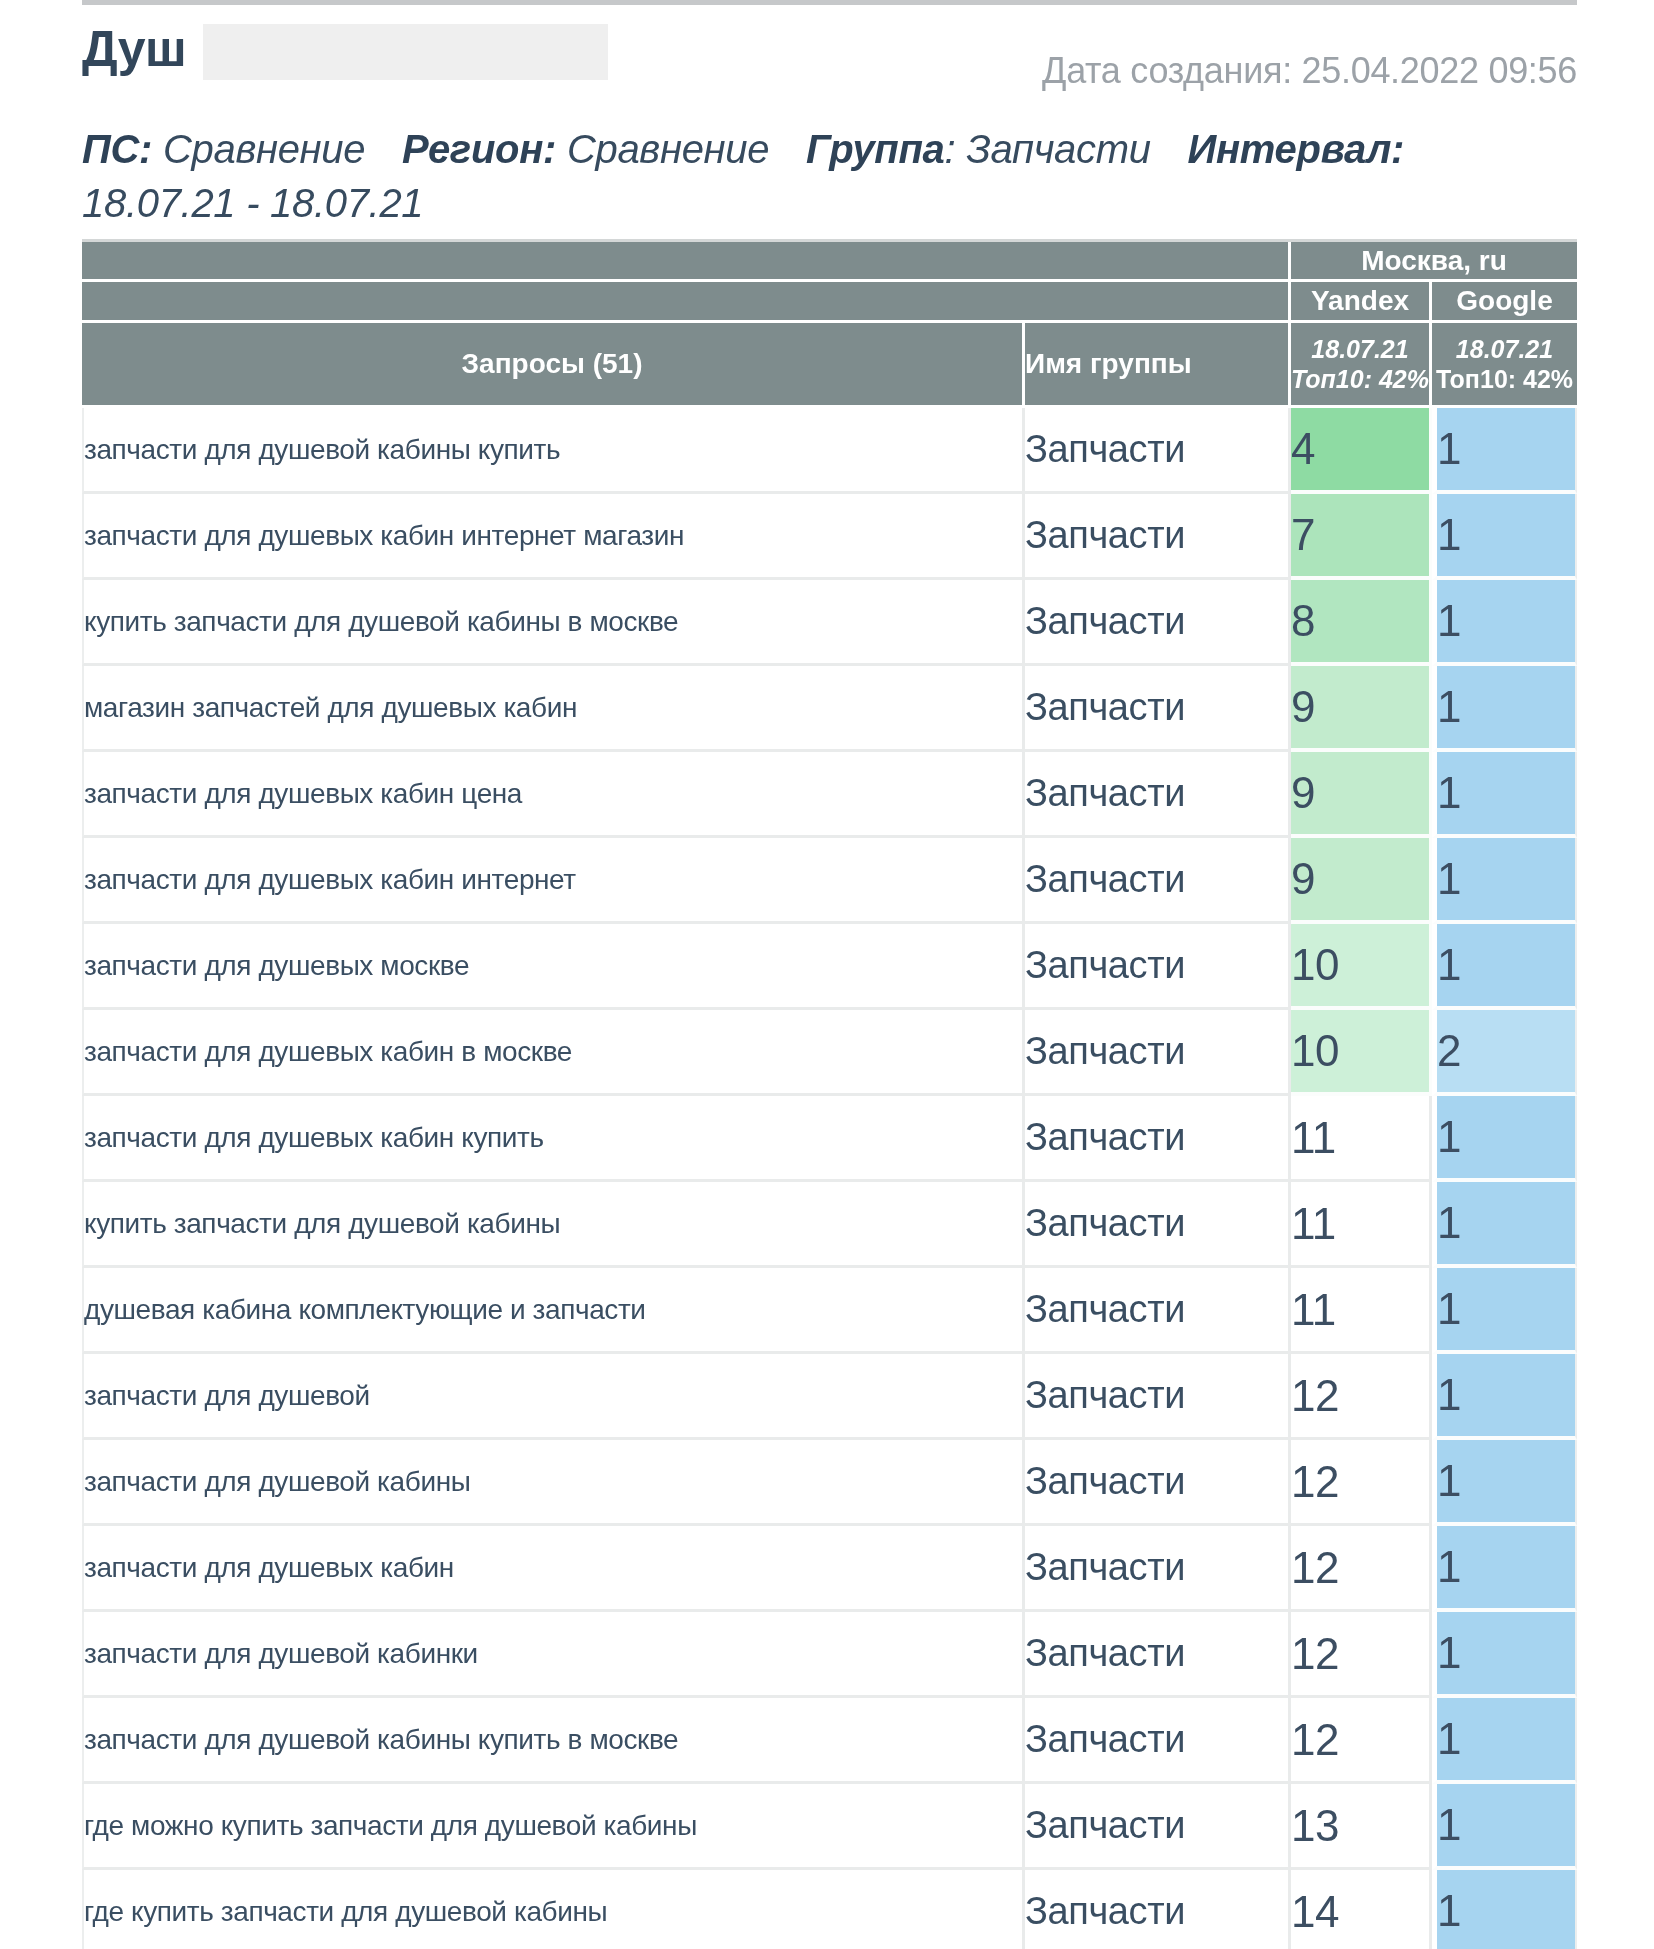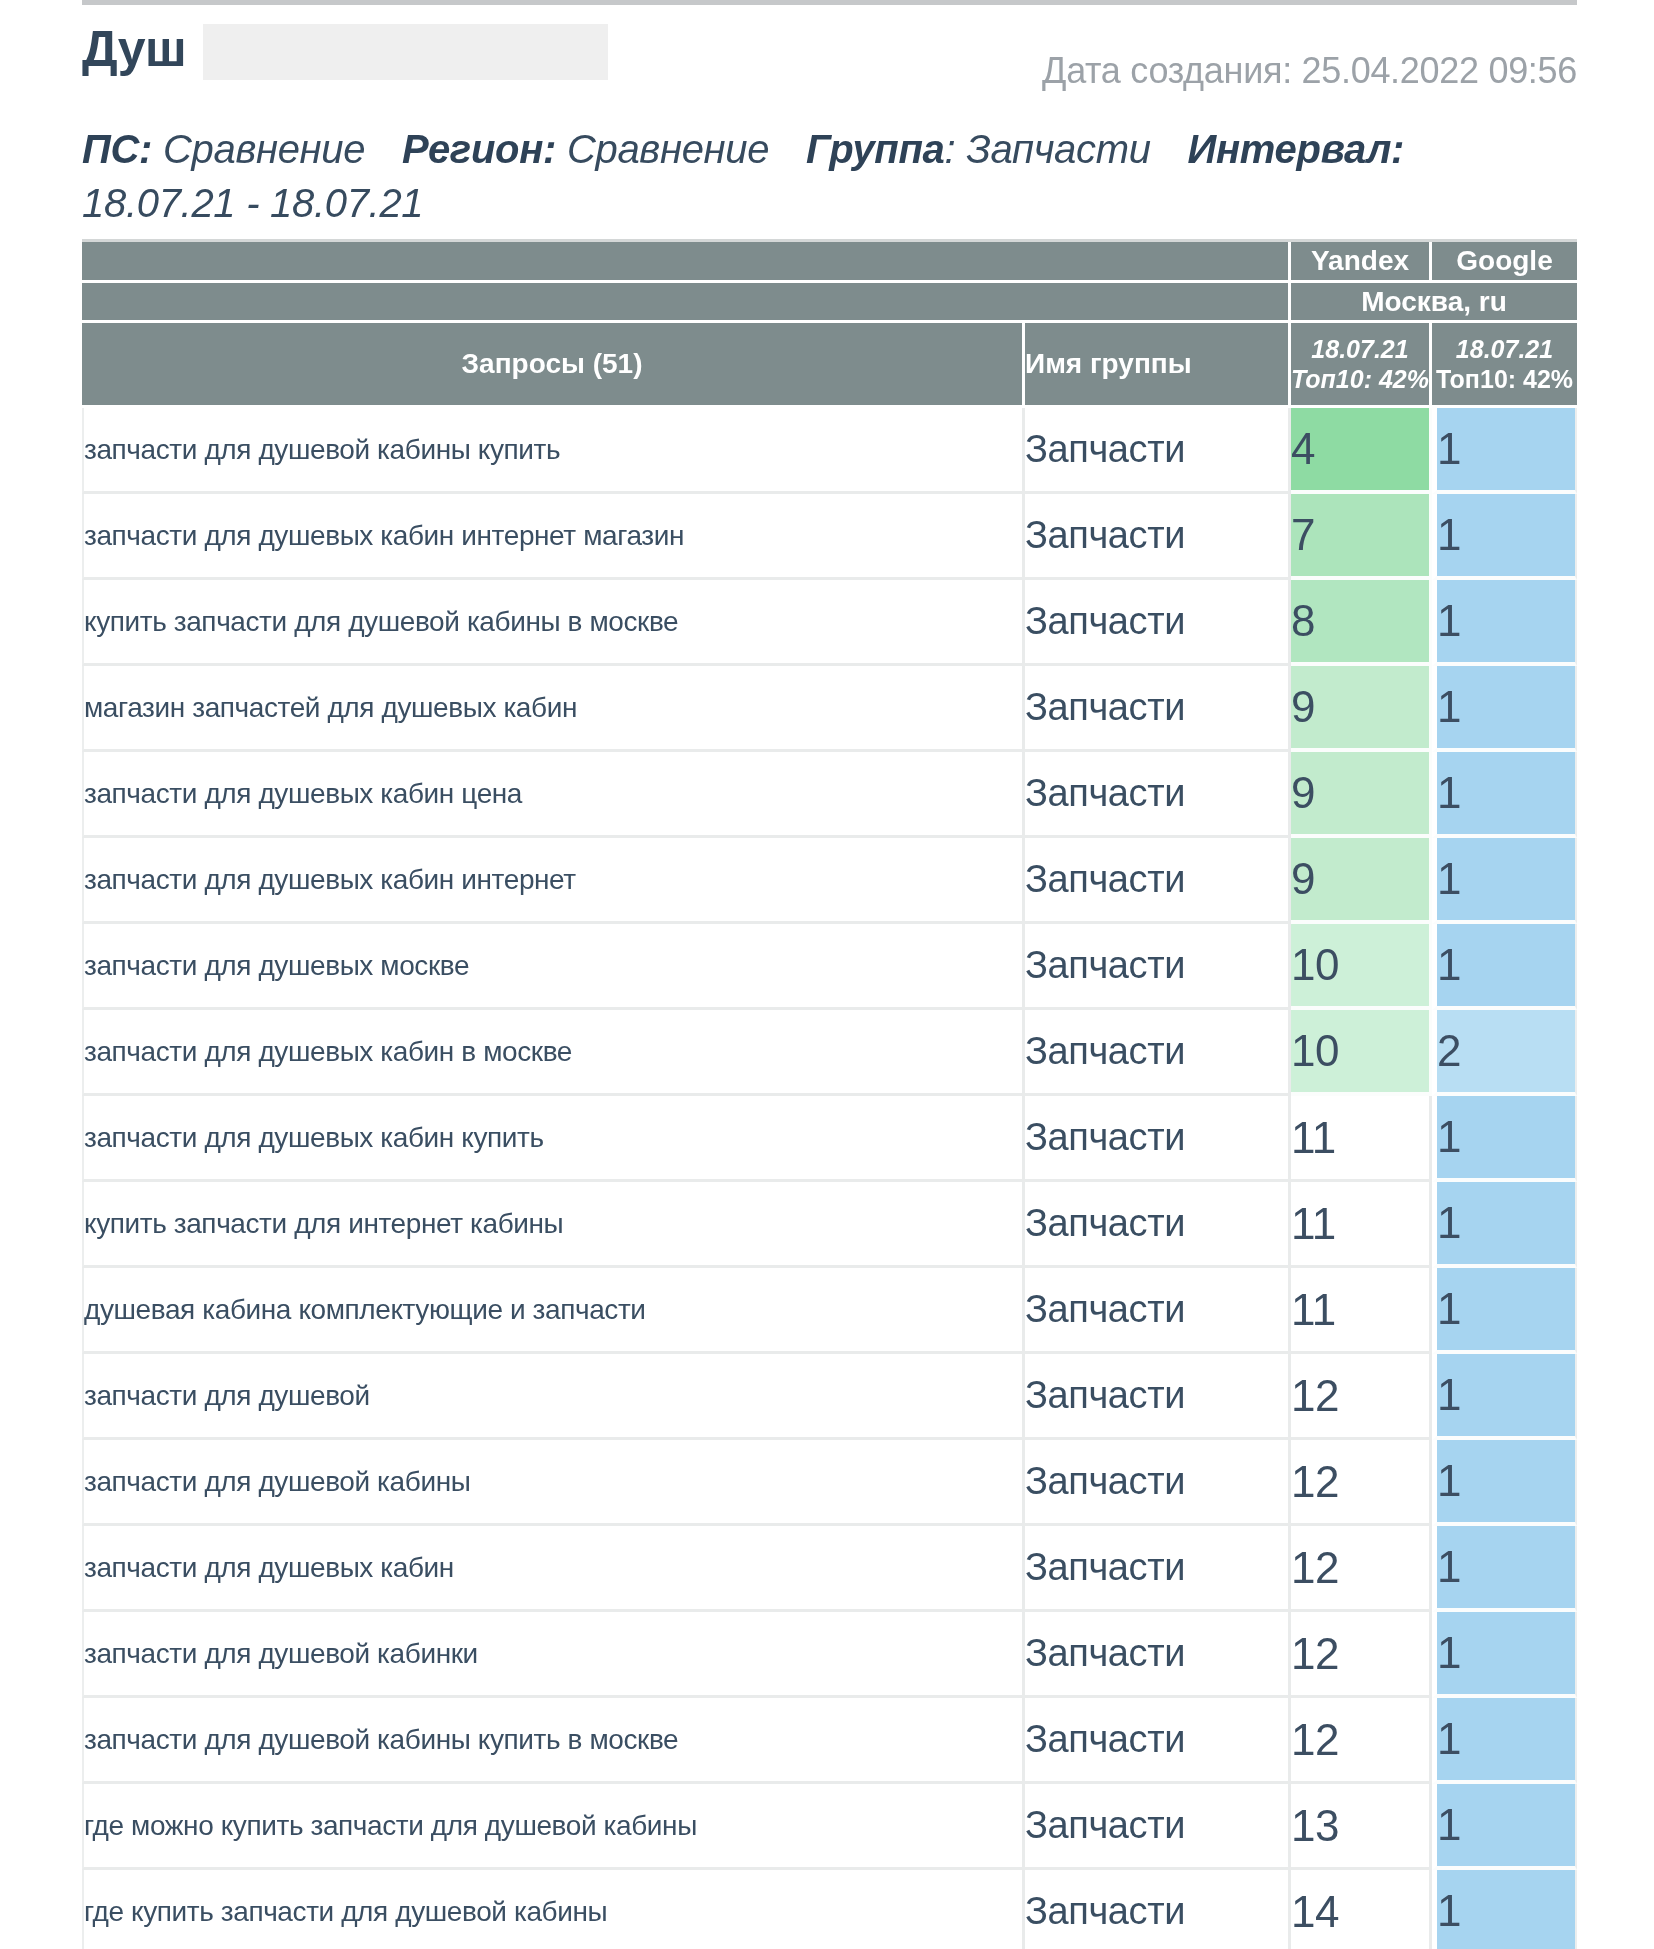--- a/index.html
+++ b/index.html
@@ -109,26 +109,26 @@
   <table class="rank">
     <colgroup>
       <col style="width:943px">
       <col style="width:266px">
       <col style="width:141px">
       <col style="width:145px">
     </colgroup>
     <thead>
       <tr>
         <th class="h-spacer" colspan="2"></th>
-        <th class="h-engine">Yandex</th>
-        <th class="h-engine">Google</th>
+        <th class="h-region" colspan="2">Москва, ru</th>
       </tr>
       <tr>
         <th class="h-spacer" colspan="2"></th>
-        <th class="h-region" colspan="2">Москва, ru</th>
+        <th class="h-engine">Yandex</th>
+        <th class="h-engine">Google</th>
       </tr>
       <tr>
         <th class="h-queries">Запросы (51)</th>
         <th class="h-group">Имя группы</th>
         <th class="h-date">
           <div class="nw">18.07.21</div>
           <div class="nw">Топ10: 42%</div>
         </th>
         <th class="h-date">
           <div class="nw">18.07.21</div>
@@ -185,21 +185,21 @@
     <td class="pos pos-yandex filled" style="background: rgb(205, 240, 216);">10</td>
     <td class="pos pos-google filled" style="background: rgb(184, 222, 243);">2</td>
   </tr>
         <tr>
     <td class="query-cell">запчасти для душевых кабин купить</td>
     <td class="group-cell">Запчасти</td>
     <td class="pos pos-yandex">11</td>
     <td class="pos pos-google filled" style="background: rgb(166, 212, 240);">1</td>
   </tr>
         <tr>
-    <td class="query-cell">купить запчасти для интернет кабины</td>
+    <td class="query-cell">купить запчасти для душевой кабины</td>
     <td class="group-cell">Запчасти</td>
     <td class="pos pos-yandex">11</td>
     <td class="pos pos-google filled" style="background: rgb(166, 212, 240);">1</td>
   </tr>
         <tr>
     <td class="query-cell">душевая кабина комплектующие и запчасти</td>
     <td class="group-cell">Запчасти</td>
     <td class="pos pos-yandex">11</td>
     <td class="pos pos-google filled" style="background: rgb(166, 212, 240);">1</td>
   </tr>

